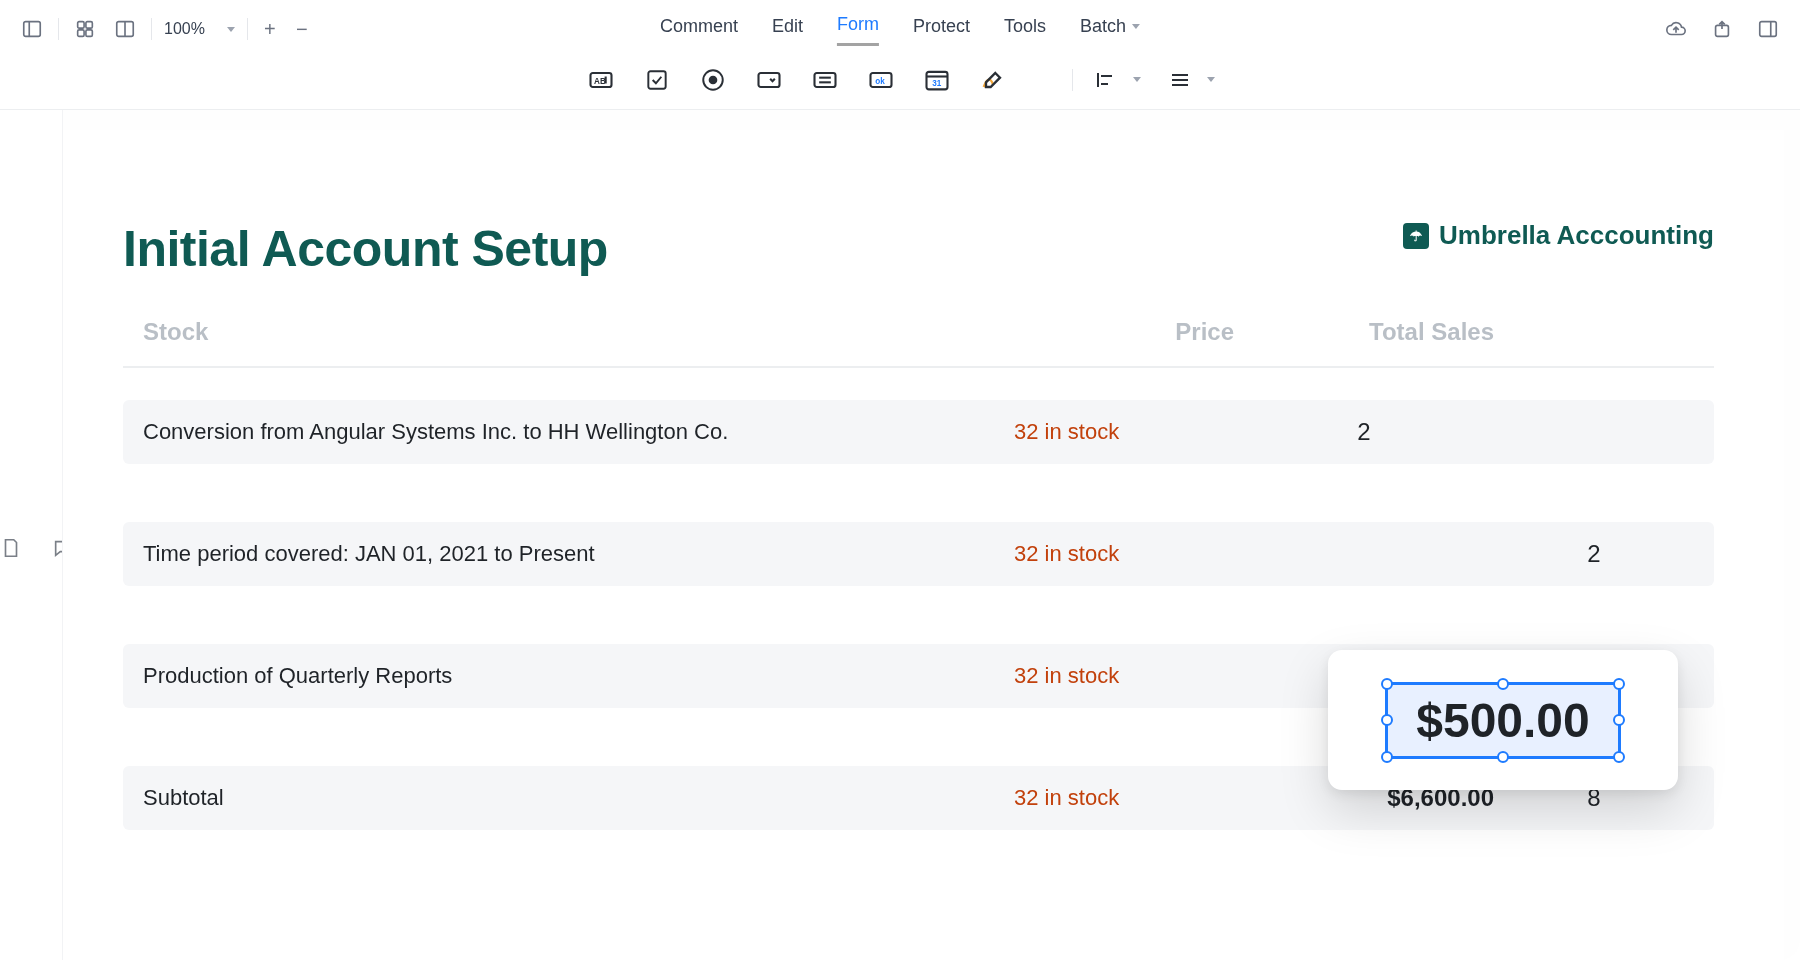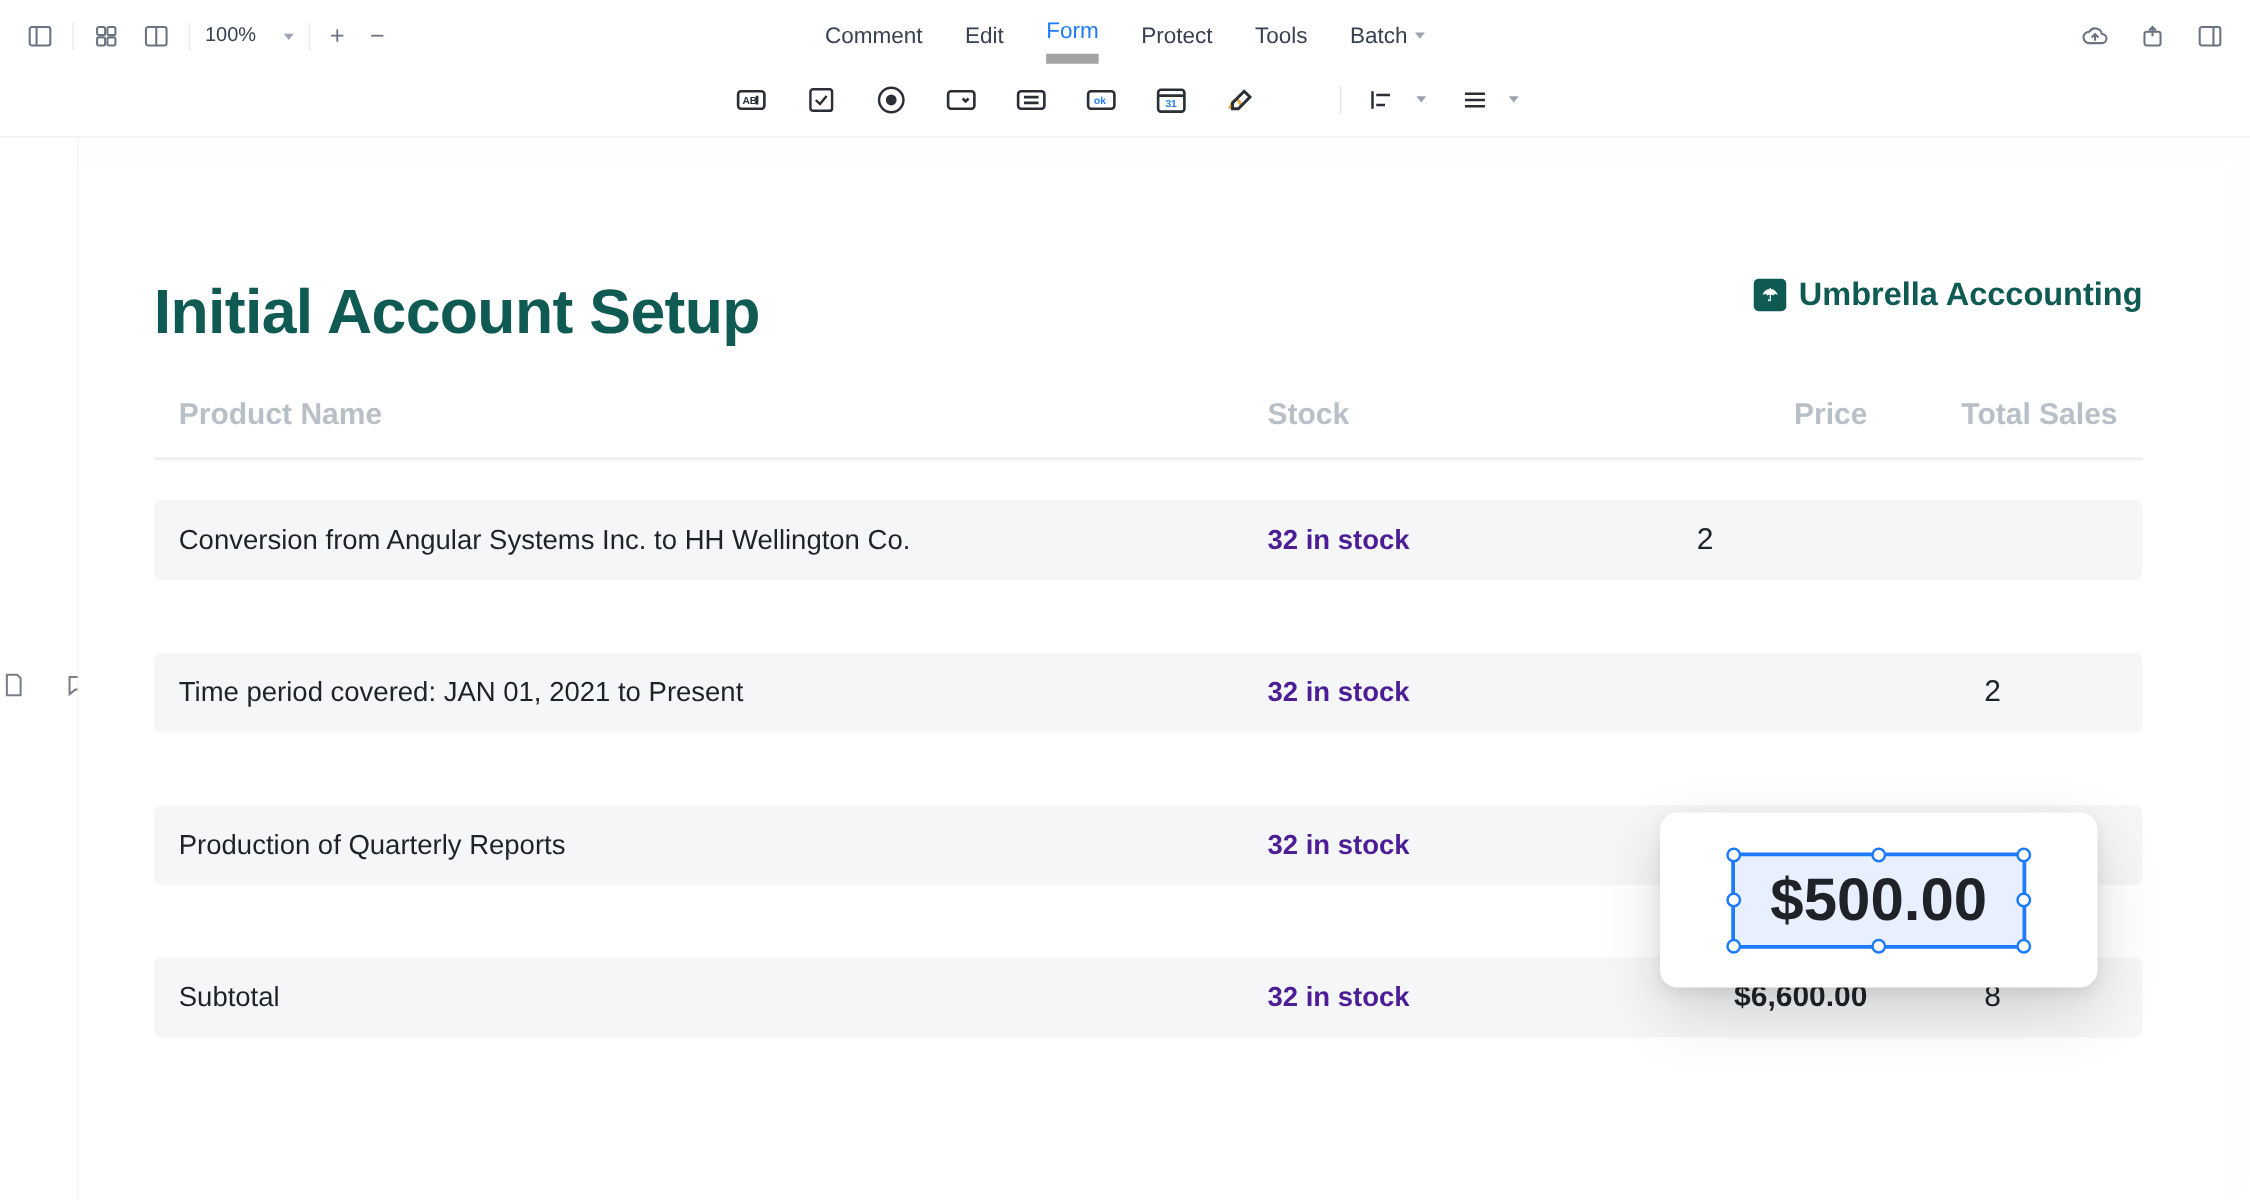--- a/index.html
+++ b/index.html
@@ -12,21 +12,21 @@
 .topbar-right { display: flex; align-items: center; gap: 18px; }
 .icon-btn { width: 28px; height: 28px; display: flex; align-items: center; justify-content: center; cursor: pointer; color: #6b7280; }
 .icon-btn svg { width: 22px; height: 22px; stroke: #6b7280; }
 .vr { width: 1px; height: 22px; background: #e5e7eb; }
 .zoom-label { font-size: 16px; color: #374151; display: flex; align-items: center; gap: 20px; }
 .chev { display:inline-block; width:0; height:0; border-left:4px solid transparent; border-right:4px solid transparent; border-top:5px solid #9ca3af; margin-left:2px; }
 .plusminus { font-size: 20px; color: #6b7280; cursor: pointer; width: 20px; text-align: center;}
 
 .menu-tabs { display: flex; align-items: center; gap: 34px; position: absolute; left: 50%; transform: translateX(-50%); top: 14px;}
 .menu-tab { font-size: 18px; color: #374151; cursor: pointer; padding-bottom: 8px; font-weight: 500;}
-.menu-tab.active { color: #1e7bff; border-bottom: 8px solid #a3a3a3; }
+.menu-tab.active { color: #1e7bff; border-bottom: 3px solid #a3a3a3; }
 .menu-batch { display:flex; align-items:center; gap:4px;}
 
 
 .form-toolbar { display: flex; align-items: center; justify-content: center; gap: 26px; height: 60px; border-bottom: 1px solid #eceef0; }
 .form-tool { width: 30px; height: 30px; display: flex; align-items: center; justify-content: center; cursor: pointer; }
 .form-tool svg { stroke: #2a2f36; }
 .tool-group { display: flex; align-items: center; gap: 10px; margin-left: 30px;}
 .tool-group .vr { margin: 0 8px; }
 
 
@@ -45,21 +45,21 @@
 .brand { display: flex; align-items: center; gap: 10px; color: #0f5a53; font-size: 26px; font-weight: 700; }
 .brand-logo { width: 26px; height: 26px; background: #0f5a53; border-radius: 4px; display:flex; align-items:center; justify-content:center; color:#fff; font-size:14px; }
 
 .table { width: 100%; }
 .thead { display: grid; grid-template-columns: 1fr 220px 260px 200px; padding: 0 20px 20px 20px; border-bottom: 2px solid #eceef0; margin-bottom: 32px;}
 .th { font-size: 24px; color: #b9bfc6; font-weight: 600; }
 .th.right { text-align: right; }
 .trow { display: grid; grid-template-columns: 1fr 220px 260px 200px; align-items: center; background: #f5f6f8; border-radius: 6px; padding: 18px 20px; margin-bottom: 58px; height: 64px;}
 .td { font-size: 22px; color: #1f2328; }
 .td.name { font-weight: 500; }
-.td.stock { color: #4c1d95; text-align: left; font-weight: bold; }
+.td.stock { color: #c2410c; text-align: left; }
 .td.price { text-align: right; font-weight: 700; font-size: 24px;}
 .td.count { text-align: center; font-size: 24px; }
 
 
 .field-overlay { position: absolute; top: 520px; left: 1265px; width: 350px; height: 140px; background: #fff; border-radius: 14px; box-shadow: 0 20px 50px rgba(0,0,0,0.15), 0 4px 12px rgba(0,0,0,0.08); display:flex; align-items:center; justify-content:center;}
 .field-box { border: 3px solid #1e7bff; border-radius: 6px; background: #e8f0ff; padding: 8px 28px; position: relative; font-size: 48px; font-weight: 700; color: #1f2328; }
 .handle { position: absolute; width: 12px; height: 12px; background: #fff; border: 2.5px solid #1e7bff; border-radius: 50%; }
 .h-tl { top:-7px; left:-7px; } .h-tr { top:-7px; right:-7px; }
 .h-bl { bottom:-7px; left:-7px; } .h-br { bottom:-7px; right:-7px; }
 .h-tm { top:-7px; left:50%; transform:translateX(-50%);} .h-bm { bottom:-7px; left:50%; transform:translateX(-50%);}
@@ -254,21 +254,20 @@
         <div class="doc-header">
           <div class="doc-title">Initial Account Setup</div>
           <div class="brand">
             <div class="brand-logo">☂</div>
             <span>Umbrella Acccounting</span>
           </div>
         </div>
 
         <div class="table">
           <div class="thead">
-            <div class="th">Product Name</div>
             <div class="th">Stock</div>
             <div class="th right">Price</div>
             <div class="th right">Total Sales</div>
           </div>
 
           <div class="trow">
             <div class="td name">Conversion from Angular Systems Inc. to HH Wellington Co.</div>
             <div class="td stock">32 in stock</div>
             <div class="td count">2</div>
           </div>

